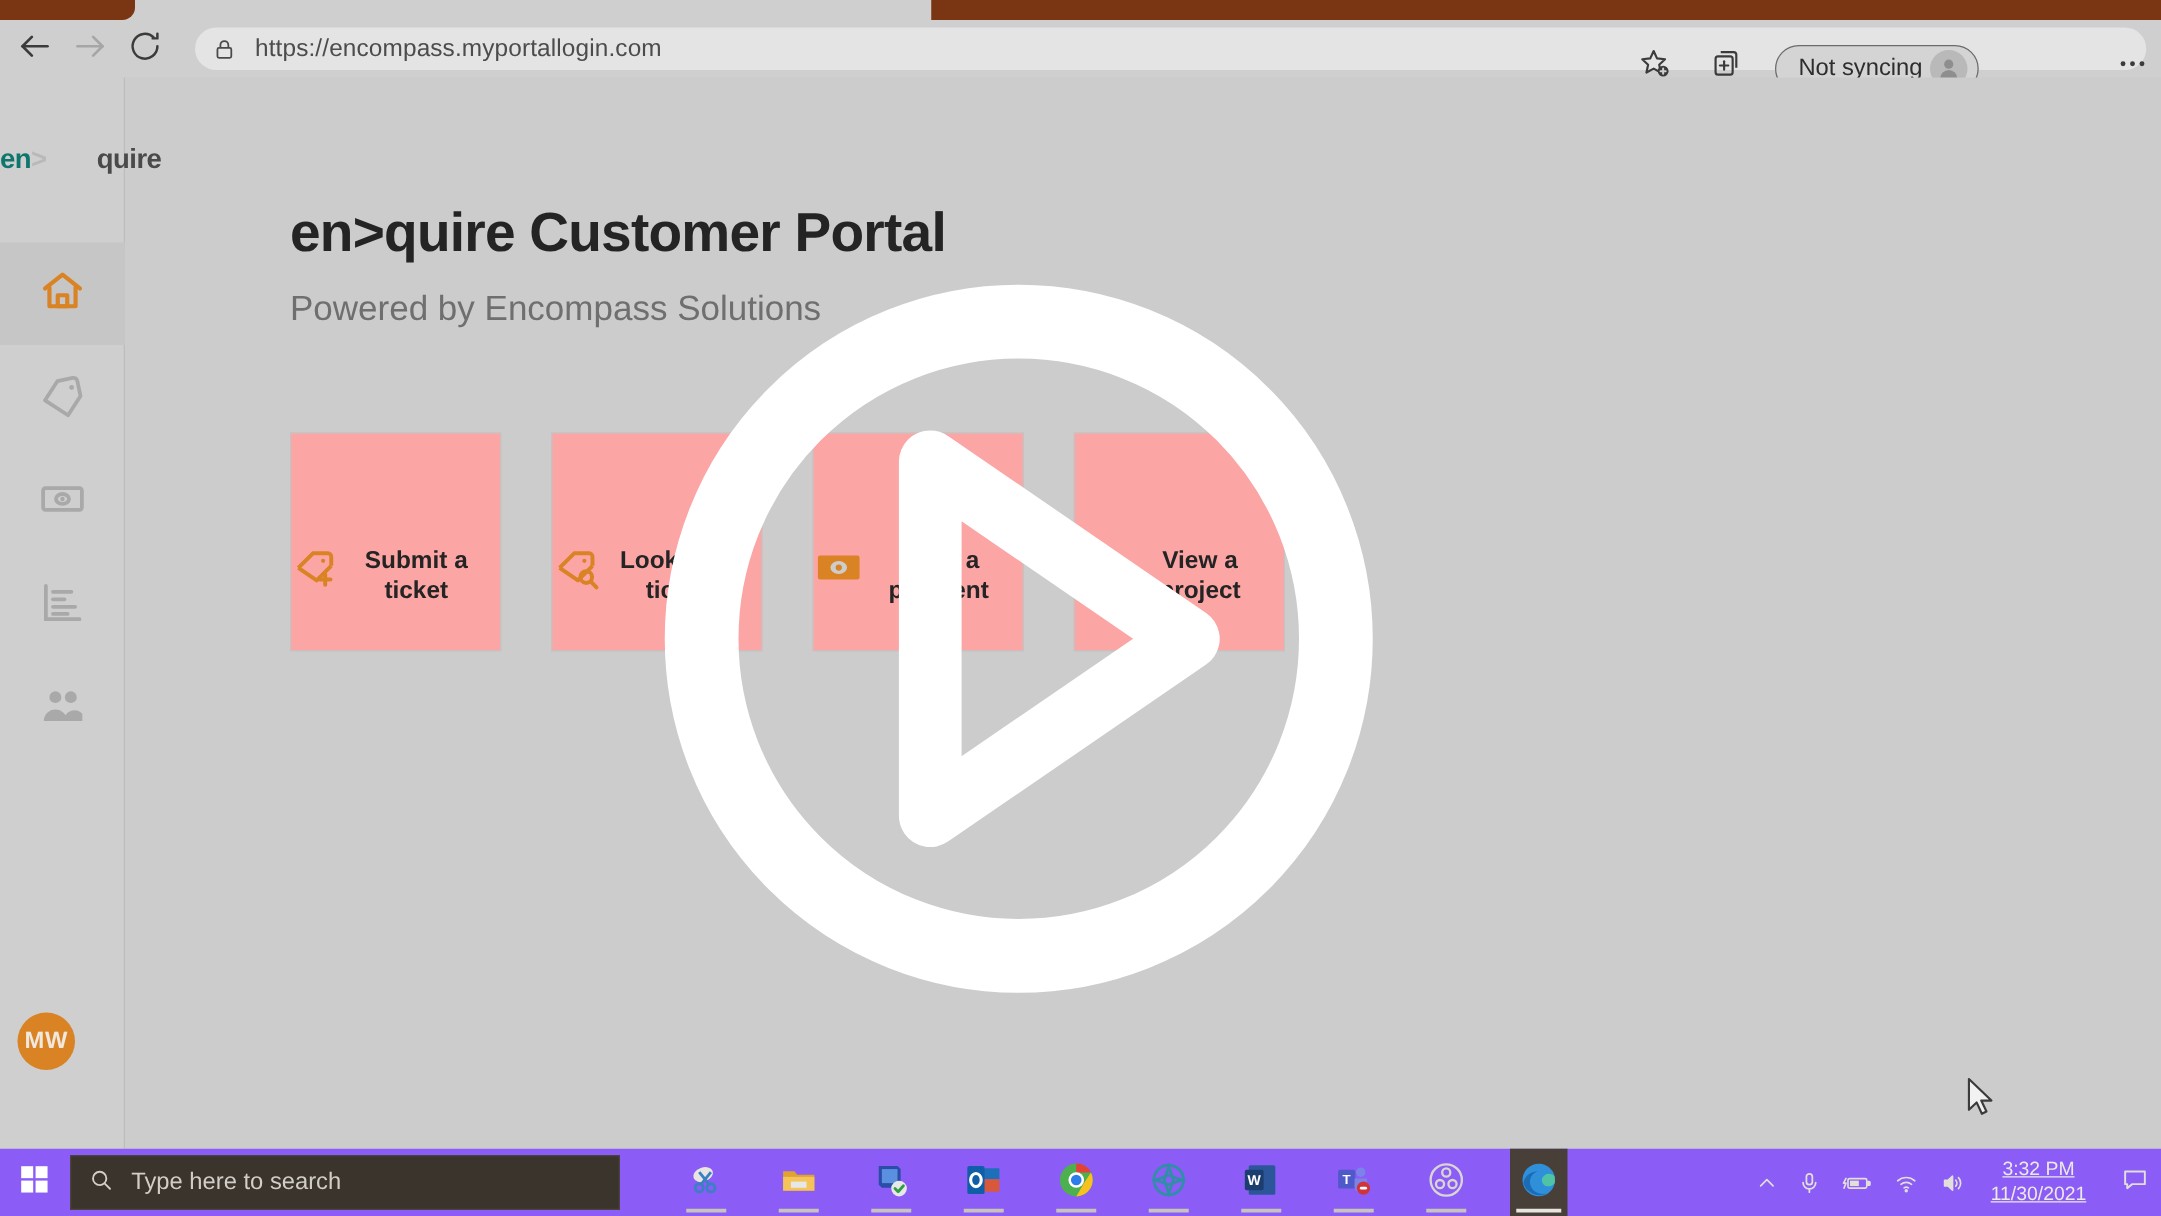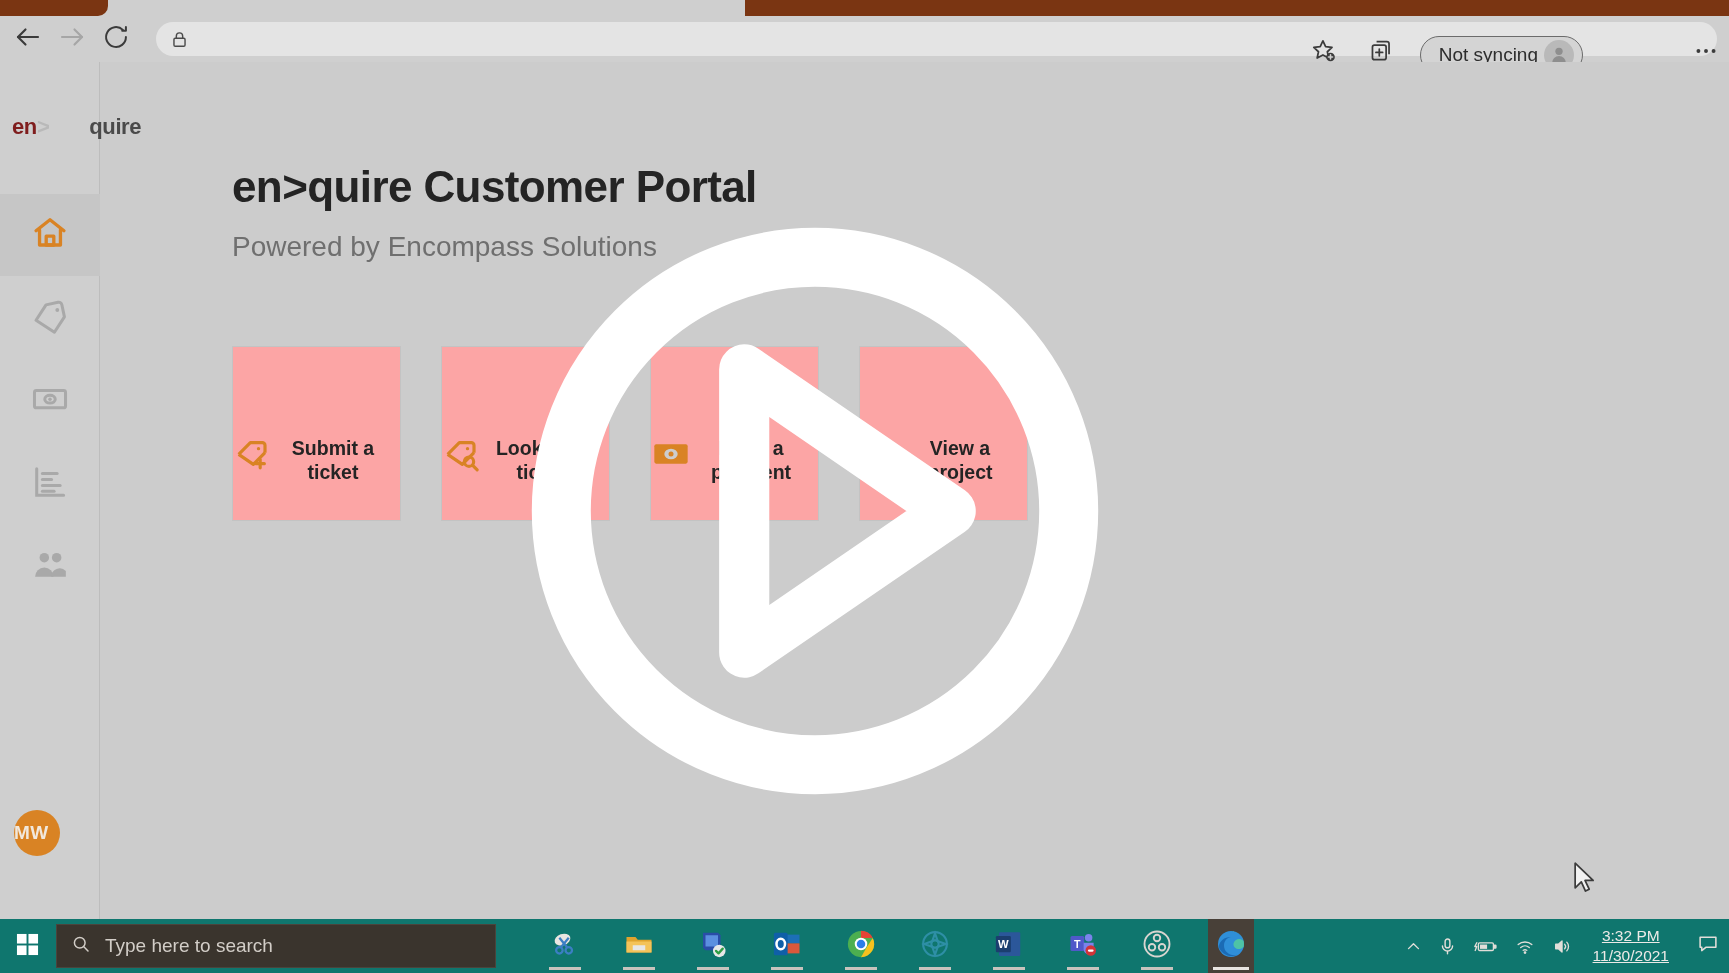--- a/index.html
+++ b/index.html
@@ -71,40 +71,40 @@
   
   #sidebar {
     position: absolute; top: 0; left: 0; width: 100px; height: 857px;
     background: #cfcfcf; border-right: 1px solid #bdbdbd;
   }
   #brand-logo {
     position: absolute; top: 52px; left: 0; width: 100px;
     text-align: center; font-size: 22px; font-weight: 700; letter-spacing: -.4px;
     white-space: nowrap;
   }
-  #brand-en { color: #7f1d1d; margin-left: 12px; }
+  #brand-en { color: #0f766e; }
   #brand-gt { color: #b9b9b9; }
   #brand-quire { color: #4a4a4a; margin-left: 40px; }
   .side-item {
     position: absolute; left: 0; width: 100px; height: 82px;
     display: flex; align-items: center; justify-content: center;
   }
   .side-item.active { background: #c6c6c6; }
   #side-home   { top: 132px; }
   #side-ticket { top: 215px; }
   #side-bill   { top: 298px; }
   #side-report { top: 381px; }
   #side-users  { top: 464px; }
   .side-icon { color: #a9a9a9; }
   .side-item.active .side-icon { color: #d98324; }
   #user-avatar {
     position: absolute; left: 14px; top: 748px;
     width: 46px; height: 46px; border-radius: 50%;
     background: #d98324; color: #f1e8dd;
-    display:flex; align-items:center; 
+    display:flex; align-items:center; justify-content:center;
     font-size: 19px; font-weight: 700; letter-spacing: .5px;
   }
 
   
   #content { position: absolute; top: 0; left: 101px; width: 1628px; height: 857px; }
   #page-title {
     position: absolute; left: 131px; top: 100px;
     font-size: 44px; font-weight: 700; color: #242424; letter-spacing: -.6px;
     white-space: nowrap;
   }
@@ -134,21 +134,21 @@
     position: absolute; left: 520px; top: 154px;
     width: 590px; height: 590px; pointer-events: none;
   }
 
   
   #mouse-cursor { position: absolute; left: 1572px; top: 800px; }
 
   
   #taskbar {
     position: absolute; top: 919px; left: 0; width: 1729px; height: 54px;
-    background: #0f766e;
+    background: #8b5cf6;
     display: flex; align-items: center;
   }
   #start-button {
     width: 54px; height: 54px; display:flex; align-items:center; justify-content:center;
   }
   #search-box {
     width: 440px; height: 44px; margin-left: 2px;
     background: #3a342d; border: 1px solid #4a443c;
     display: flex; align-items: center; padding: 0 14px; gap: 14px;
   }
@@ -213,20 +213,21 @@
     </span>
   </div>
 
   <div id="urlbar">
     <span id="lock-icon">
       <svg width="19" height="19" viewBox="0 0 24 24" fill="none" stroke="currentColor" stroke-width="1.8">
         <rect x="5" y="10.5" width="14" height="10" rx="1.6"></rect>
         <path d="M8 10.5V7.6a4 4 0 0 1 8 0v2.9"></path>
       </svg>
     </span>
+    <span id="url-text">https://encompass.myportallogin.com</span>
   </div>
 
   <div id="star-btn">
     <span>
       <svg width="26" height="26" viewBox="0 0 24 24" fill="none" stroke="currentColor" stroke-width="1.6" stroke-linejoin="round">
         <polygon points="11,2.6 13.5,8 19.4,8.7 15.1,12.7 16.3,18.5 11,15.6 5.7,18.5 6.9,12.7 2.6,8.7 8.5,8"></polygon>
         <circle cx="18" cy="17.5" r="4" fill="currentColor" stroke="none"></circle>
         <line x1="18" y1="15.6" x2="18" y2="19.4" stroke="#cfcfcf" stroke-width="1.5" stroke-linecap="round"></line>
         <line x1="16.1" y1="17.5" x2="19.9" y2="17.5" stroke="#cfcfcf" stroke-width="1.5" stroke-linecap="round"></line>
       </svg>

